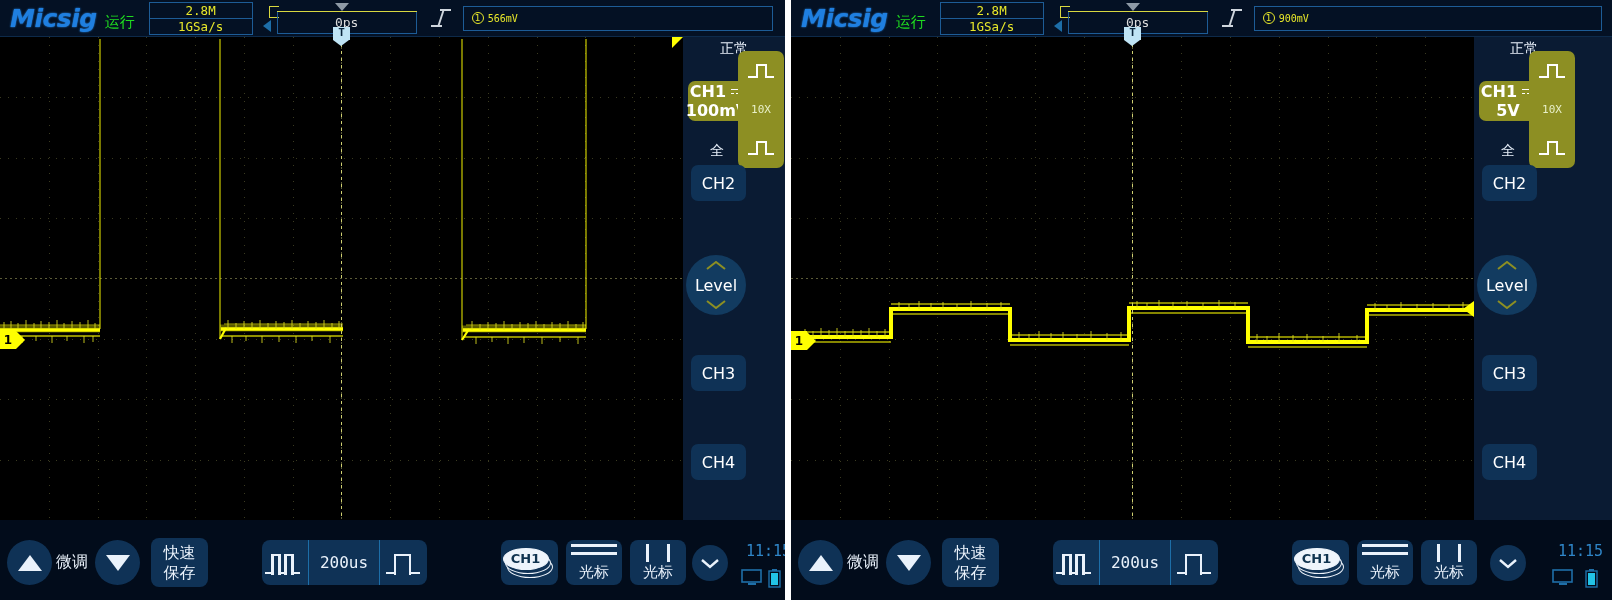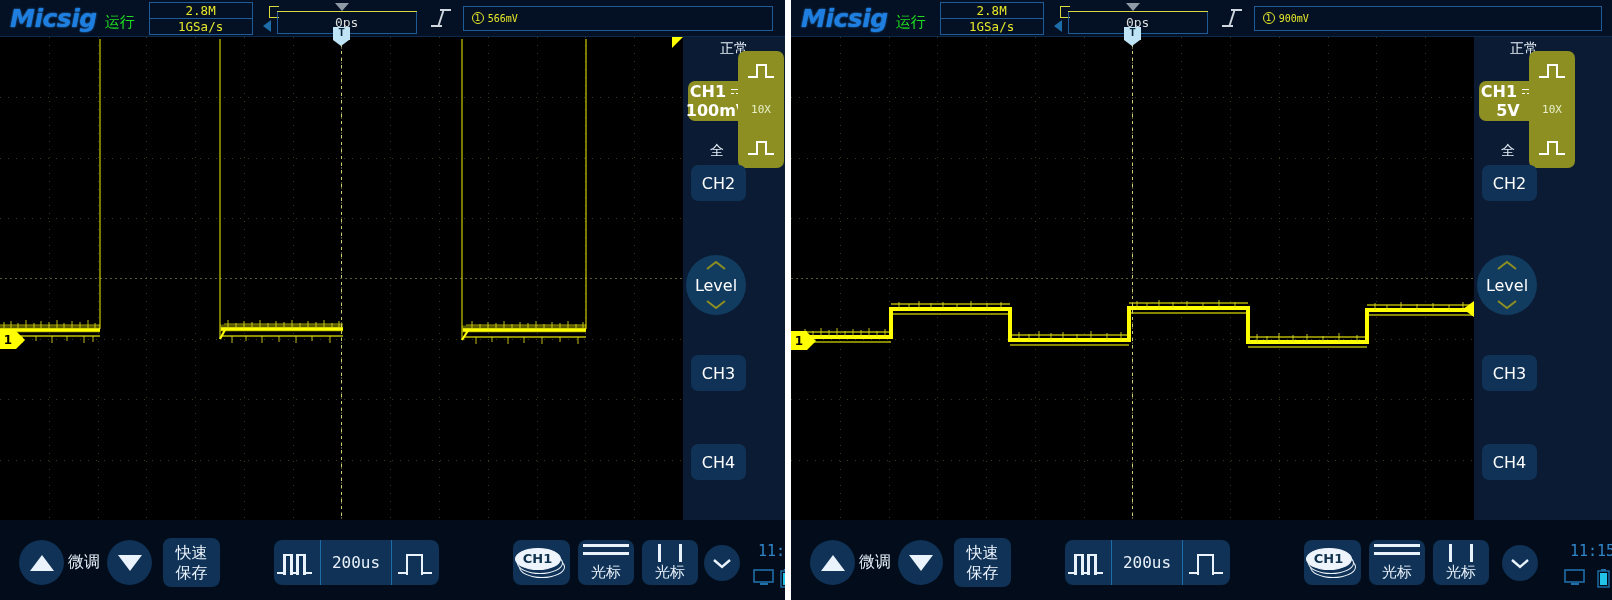--- a/index.html
+++ b/index.html
@@ -189,21 +189,21 @@
   .pulsico i { position:absolute; background:#fff; }
   .levelbtn {
     position:absolute; border-radius:50%; background:#123b60;
     display:flex; align-items:center; justify-content:center;
     font-size:16px; color:#fff;
   }
   .levelbtn .chv { position:absolute; left:50%; transform:translateX(-50%); }
   .levelbtn .chv svg { display:block; }
 
   
-  .btm { position:absolute; bottom:0; left:16px; height:75px; background:#020c1b; }
+  .btm { position:absolute; bottom:0; left:4px; height:75px; background:#020c1b; }
   .circbtn {
     position:absolute; border-radius:50%; background:#0f3256;
     display:flex; align-items:center; justify-content:center;
   }
   .tri-up { width:0;height:0;border-left:12px solid transparent;border-right:12px solid transparent;border-bottom:16px solid #eaf2fb; }
   .tri-dn { width:0;height:0;border-left:12px solid transparent;border-right:12px solid transparent;border-top:16px solid #eaf2fb; }
   .lbl { position:absolute; font-size:16px; color:#eaf2fb; }
   .rbtn {
     position:absolute; border-radius:8px; background:#0f3256;
     display:flex; flex-direction:column; align-items:center; justify-content:center;

